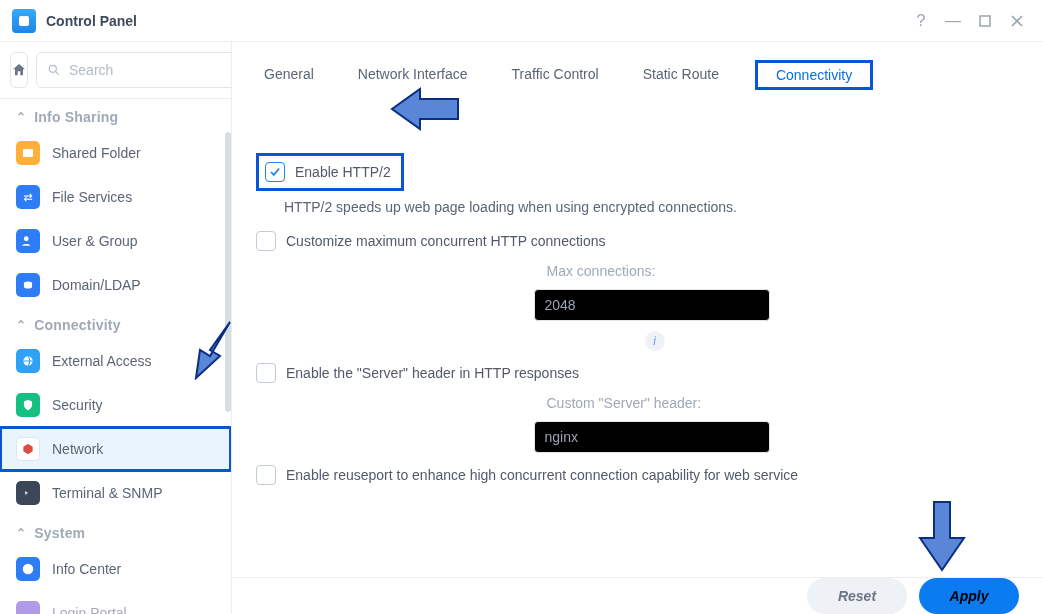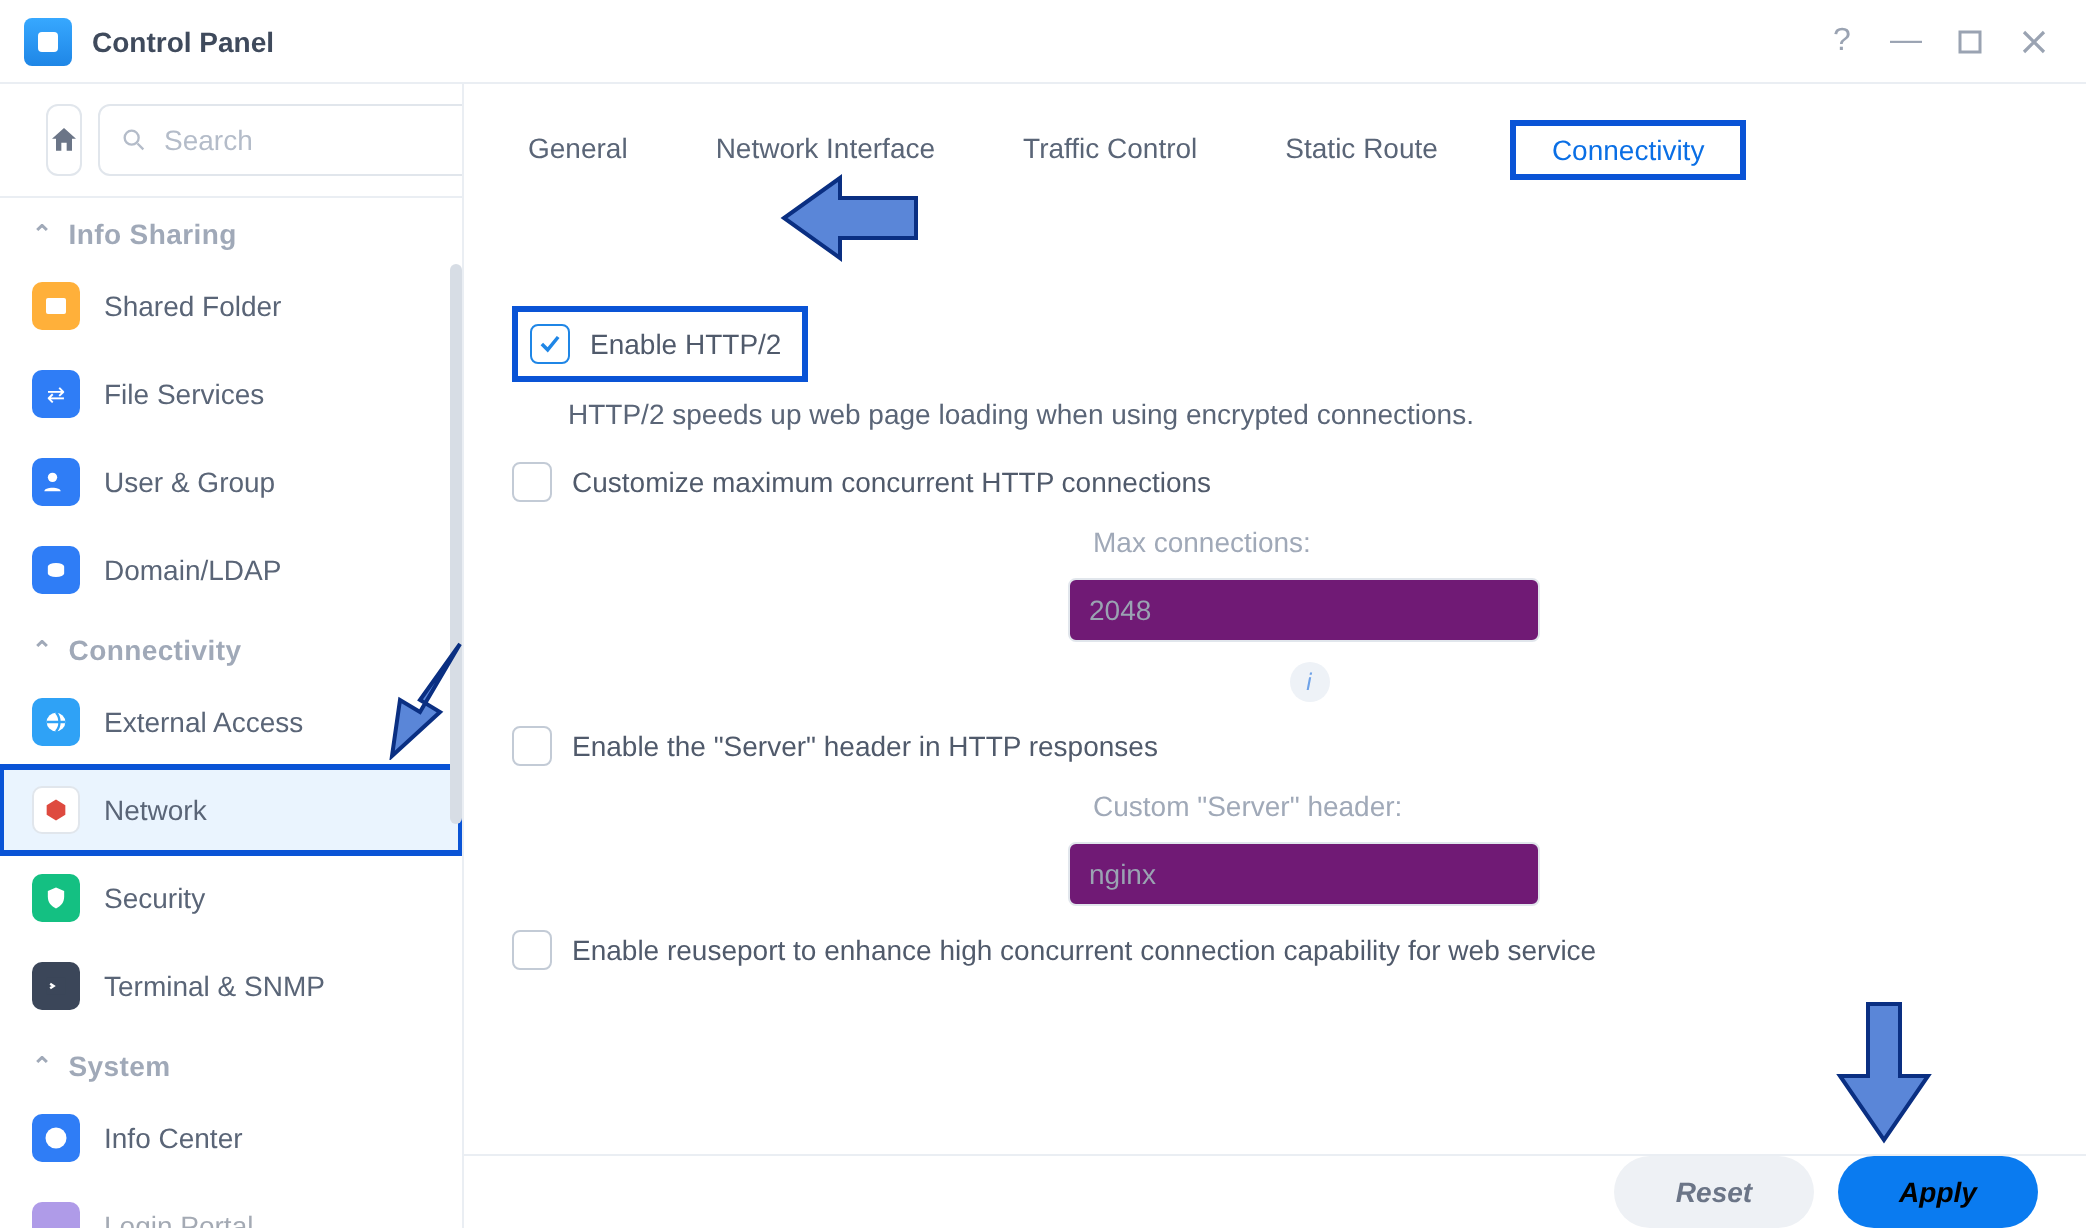--- a/index.html
+++ b/index.html
@@ -48,21 +48,21 @@
   }
   .sidebar {
     width: 232px;
     border-right:1px solid #eaeef3;
     display:flex; flex-direction:column;
     overflow:hidden;
     position:relative;
   }
   .search-row {
     display:flex; 
-    padding: 10px 10px 10px 23px;
+    padding: 10px 10px 10px 10px;
     gap:8px;
     border-bottom:1px solid #eaeef3;
   }
   .home-btn {
     width:38px; height:36px;
     border:1px solid #e1e6ec;
     border-radius:6px;
     display:flex; align-items:center; justify-content:center;
     color:#6b7587;
   }
@@ -166,21 +166,21 @@
     border:3px solid #0a54d6;
     padding:6px 10px 6px 6px;
     display:inline-flex; align-items:center; gap:10px;margin-top:43px;
   }
   .hint {
     padding: 2px 0 10px 28px;
     color:#5a6577;
   }
   .textin{
     width:236px;height:32px;border:1px solid #e1e6ec;border-radius:4px;
-    padding:0 10px;color:#9aa3b2;background:#701a75;
+    padding:0 10px;color:#9aa3b2;background:#000000;
     display:flex;align-items:center;
   }
   .info-dot{
     width:20px;height:20px;border-radius:50%;background:#eef2f7;
     display:flex;align-items:center;justify-content:center;color:#6ea2e8;font-style:italic;font-size:12px;
     margin-left:6px;
   }
   .footer {
     border-top:1px solid #eaeef3;
     padding: 0 24px;
@@ -275,35 +275,35 @@
     </div>
     <div class="side-item">
       <span class="icon ic-ext">
           <svg viewBox="0 0 24 24">
             <circle cx="12" cy="12" r="8" fill="#fff"></circle>
             <path d="M4 12h16M12 4c4 4 4 12 0 16" stroke="#2fa2f6" fill="none" stroke-width="2"></path>
           </svg>
         </span>
       <span>External Access</span>
     </div>
+    <div class="side-item">
+      <span class="icon ic-sec">
+          <svg viewBox="0 0 24 24">
+            <path d="M12 3l7 3v5c0 5-3 8-7 10-4-2-7-5-7-10V6z"></path>
+          </svg>
+        </span>
+      <span>Security</span>
+    </div>
     <div class="side-item active highlight-box">
       <span class="icon ic-net">
           <svg viewBox="0 0 24 24">
             <path d="M12 3l8 5v8l-8 5-8-5V8z"></path>
           </svg>
         </span>
       <span>Network</span>
-    </div>
-    <div class="side-item">
-      <span class="icon ic-sec">
-          <svg viewBox="0 0 24 24">
-            <path d="M12 3l7 3v5c0 5-3 8-7 10-4-2-7-5-7-10V6z"></path>
-          </svg>
-        </span>
-      <span>Security</span>
     </div>
     <div class="side-item">
       <span class="icon ic-term">
           <svg viewBox="0 0 24 24">
             <path d="M4 5h16v14H4z" fill="#3b4659"></path>
             <path d="M7 10l3 2-3 2" stroke="#fff" fill="none" stroke-width="2"></path>
           </svg>
         </span>
       <span>Terminal &amp; SNMP</span>
     </div>

